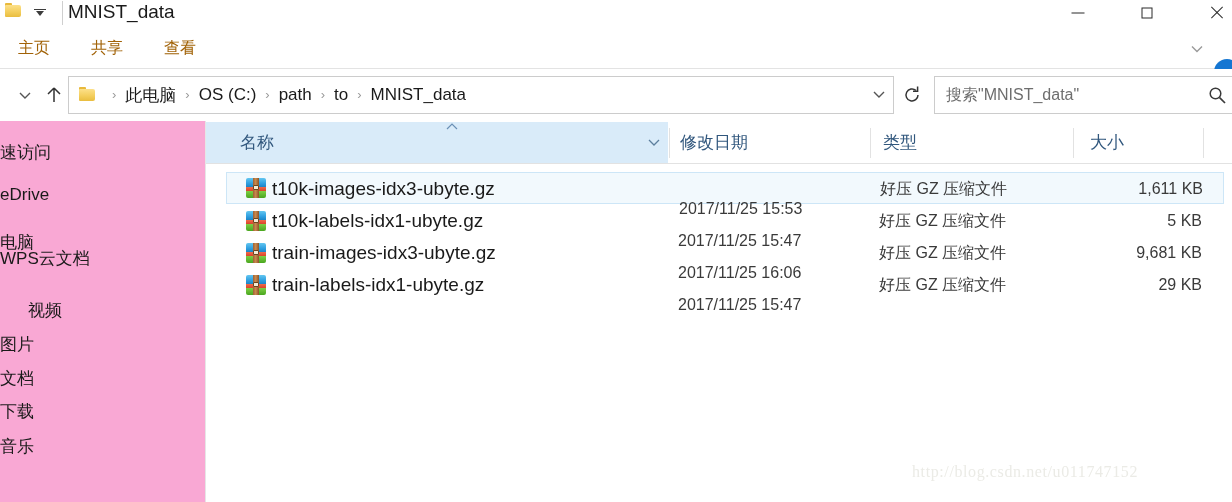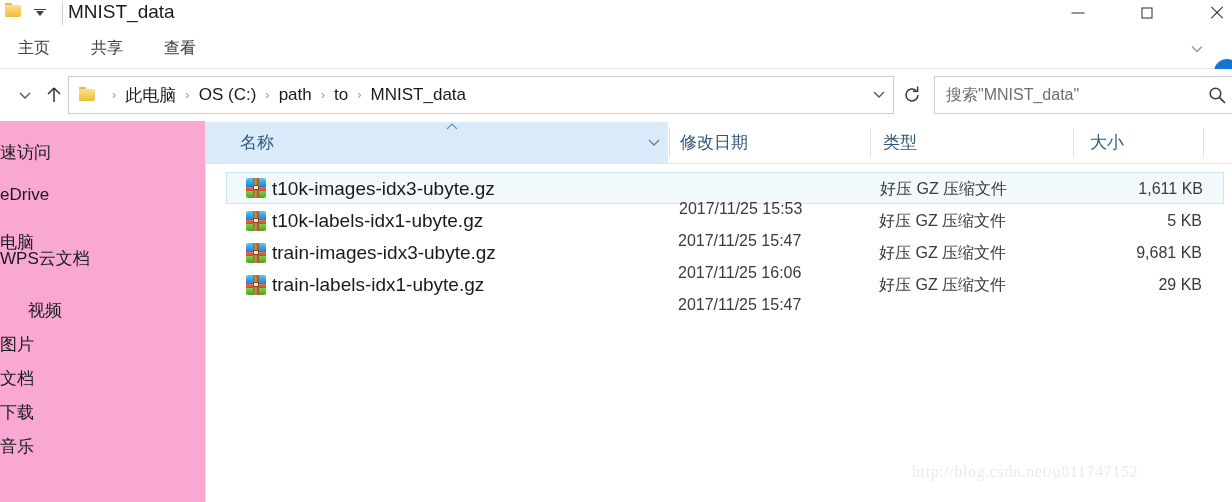--- a/index.html
+++ b/index.html
@@ -121,21 +121,21 @@
     width: 1232px; height: 40px;
     background: #ffffff;
     border-bottom: 1px solid #e3e3e3;
   }
   .ribbon-tab {
     position: absolute;
     top: 0;
     height: 40px;
     line-height: 40px;
     font-size: 16px;
-    color: #404040;
+    color: #a16207;
     white-space: nowrap;
     cursor: default;
   }
   .tab-0 { left: 18px; }
   .tab-1 { left: 91px; }
   .tab-2 { left: 164px; }
   .ribbon-collapse {
     position: absolute;
     left: 1188px; top: 12px;
     width: 18px; height: 18px;
@@ -531,21 +531,21 @@
   </div>
 
   <div class="navpane">
     <div class="nav-item" style="top:20px;left:0;">速访问</div>
     <div class="nav-item" style="top:62px;left:0;">eDrive</div>
     <div class="nav-item" style="top:110px;left:0;">电脑</div>
     <div class="nav-item" style="top:126px;left:0;">WPS云文档</div>
     <div class="nav-item" style="top:178px;left:0;margin-left:28px;">视频</div>
     <div class="nav-item" style="top:212px;left:0;">图片</div>
     <div class="nav-item" style="top:246px;left:0;">文档</div>
-    <div class="nav-item" style="top:280px;left:0;">下载</div>
+    <div class="nav-item" style="top:280px;left:0;font-family:Liberation Mono, monospace;">下载</div>
     <div class="nav-item" style="top:314px;left:0;">音乐</div>
   </div>
 
   <div class="col-header">
     <div class="col col-name">
       <div class="sort-caret">
         <svg width="12" height="7" viewBox="0 0 12 7">
           <path d="M1 6 L6 1 L11 6" fill="none" stroke="#6b90b5" stroke-width="1.2"></path>
         </svg>
       </div>

